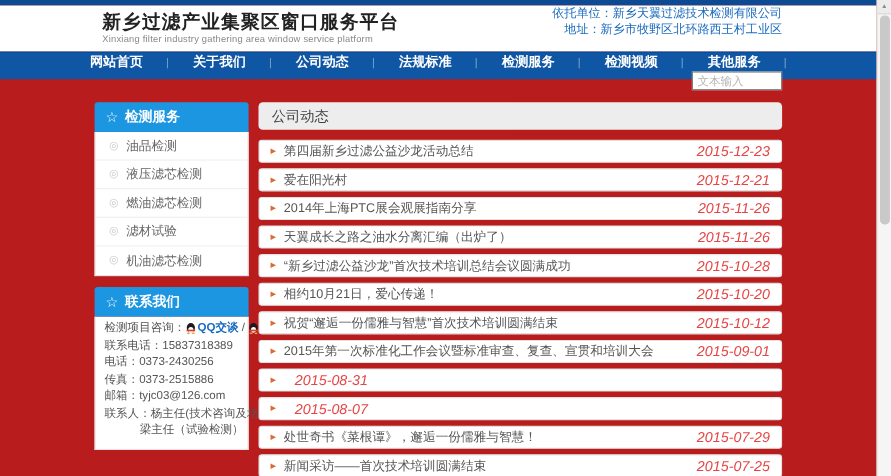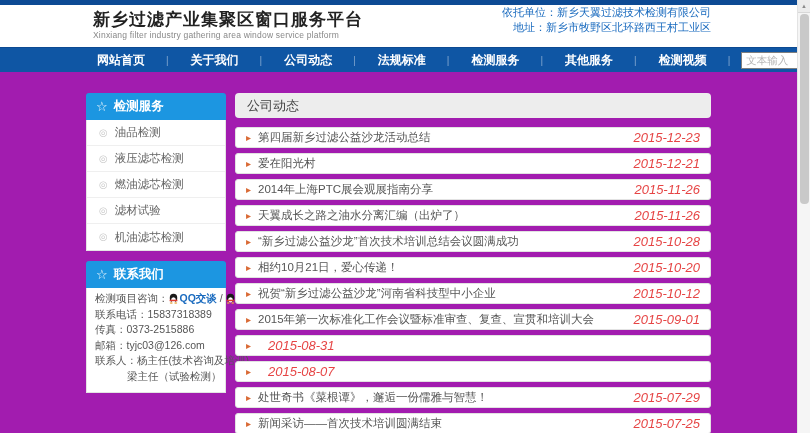--- a/index.html
+++ b/index.html
@@ -1,33 +1,33 @@
 <!DOCTYPE html>
 <html><head>
 <meta charset="utf-8">
 <style>
   * { margin:0; padding:0; box-sizing:border-box; }
   html,body { width:810px; height:433px; overflow:hidden; background:#ffffff;
     font-family:"Liberation Sans","DejaVu Sans",sans-serif; }
-  .page { position:absolute; left:0; top:0; width:797px; height:433px; background:#a21caf; overflow:hidden; }
+  .page { position:absolute; left:0; top:0; width:797px; height:433px; background:#b91c1c; overflow:hidden; }
 
   
   .topline { height:5px; background:#0d4a94; }
 
   
   .header { height:42px; background:#ffffff; }
   .header-inner { width:625px; margin:0 auto; height:100%; display:flex; justify-content:space-between; }
   .logo { padding:5px 0 0 7px; }
   .logo-title { font-size:17px; font-weight:bold; color:#222222; letter-spacing:1px; line-height:20px; }
   .logo-sub { font-size:8.5px; color:#888888; letter-spacing:.2px; }
   .header-info { text-align:right; padding-top:0; font-size:11px; color:#1a6bbf; line-height:15px; }
 
   
   .nav { height:25px; background:#0f56a4; border-top:1px solid #0c4a92; }
-  .nav-inner { width:625px; margin:0 auto; height:100%; display:flex; align-items:center; }
+  .nav-inner { width:625px; margin:0 auto; height:100%; display:flex; align-items:center;flex-direction:column; }
   .nav-item { color:#ffffff; font-size:12px; font-weight:bold; padding:0 11px; cursor:pointer; white-space:nowrap; }
   .nav-item::after { content:"|"; color:rgba(255,255,255,.45); font-weight:normal; margin-left:21px; font-size:10px; }
   .search-box { margin-left:auto; display:flex; align-items:center; }
   .search-input { width:82px; height:17px; border:1px solid #7f7f7f; font-size:10.5px; padding:0 4px; color:#333; background:#fff; }
   .search-input::placeholder { color:#b5b5b5; }
 
   
   .wrapper { width:625px; margin:0 auto; padding-top:21px; display:flex; align-items:flex-start; }
   .sidebar { width:140px; flex:none; }
   .main { flex:1; margin-left:9px; }
@@ -93,23 +93,23 @@
           <div class="nav-item">网站首页</div>
 
           <div class="nav-item">关于我们</div>
 
           <div class="nav-item">公司动态</div>
 
           <div class="nav-item">法规标准</div>
 
           <div class="nav-item">检测服务</div>
 
+          <div class="nav-item">检测视频</div>
+
           <div class="nav-item">其他服务</div>
-
-          <div class="nav-item">检测视频</div>
         </div>
       <div class="search-box">
         <input class="search-input" type="text" placeholder="文本输入" style="">
 
       </div>
     </div>
   </div>
 
   <div class="wrapper">
 
@@ -175,20 +175,21 @@
                 <ellipse cx="3" cy="13" rx="2" ry="1" fill="#e8a33d"></ellipse>
                 <ellipse cx="9" cy="13" rx="2" ry="1" fill="#e8a33d"></ellipse>
               </svg>
               <span>QQ交谈</span>
             </span>
           </div>
           <div>
 
               <div class="contact-line">联系电话：15837318389</div>
 
+              <div class="contact-line">电话：0373-2430256</div>
 
               <div class="contact-line">传真：0373-2515886</div>
 
               <div class="contact-line">邮箱：tyjc03@126.com</div>
 
               <div class="contact-line">联系人：杨主任(技术咨询及培训)</div>
 
               <div class="contact-line">梁主任（试验检测）</div>
             </div>
         </div>
@@ -230,21 +231,21 @@
           </div>
 
           <div class="news-row">
             <span class="news-arrow">▸</span>
             <span class="news-title">相约10月21日，爱心传递！</span>
             <span class="news-date">2015-10-20</span>
           </div>
 
           <div class="news-row">
             <span class="news-arrow">▸</span>
-            <span class="news-title">祝贺“新乡过滤公益沙龙”河南省科技型中小企业</span>
+            <span class="news-title">祝贺“邂逅一份儒雅与智慧”首次技术培训圆满结束</span>
             <span class="news-date">2015-10-12</span>
           </div>
 
           <div class="news-row">
             <span class="news-arrow">▸</span>
             <span class="news-title">2015年第一次标准化工作会议暨标准审查、复查、宣贯和培训大会</span>
             <span class="news-date">2015-09-01</span>
           </div>
 
           <div class="news-row">

